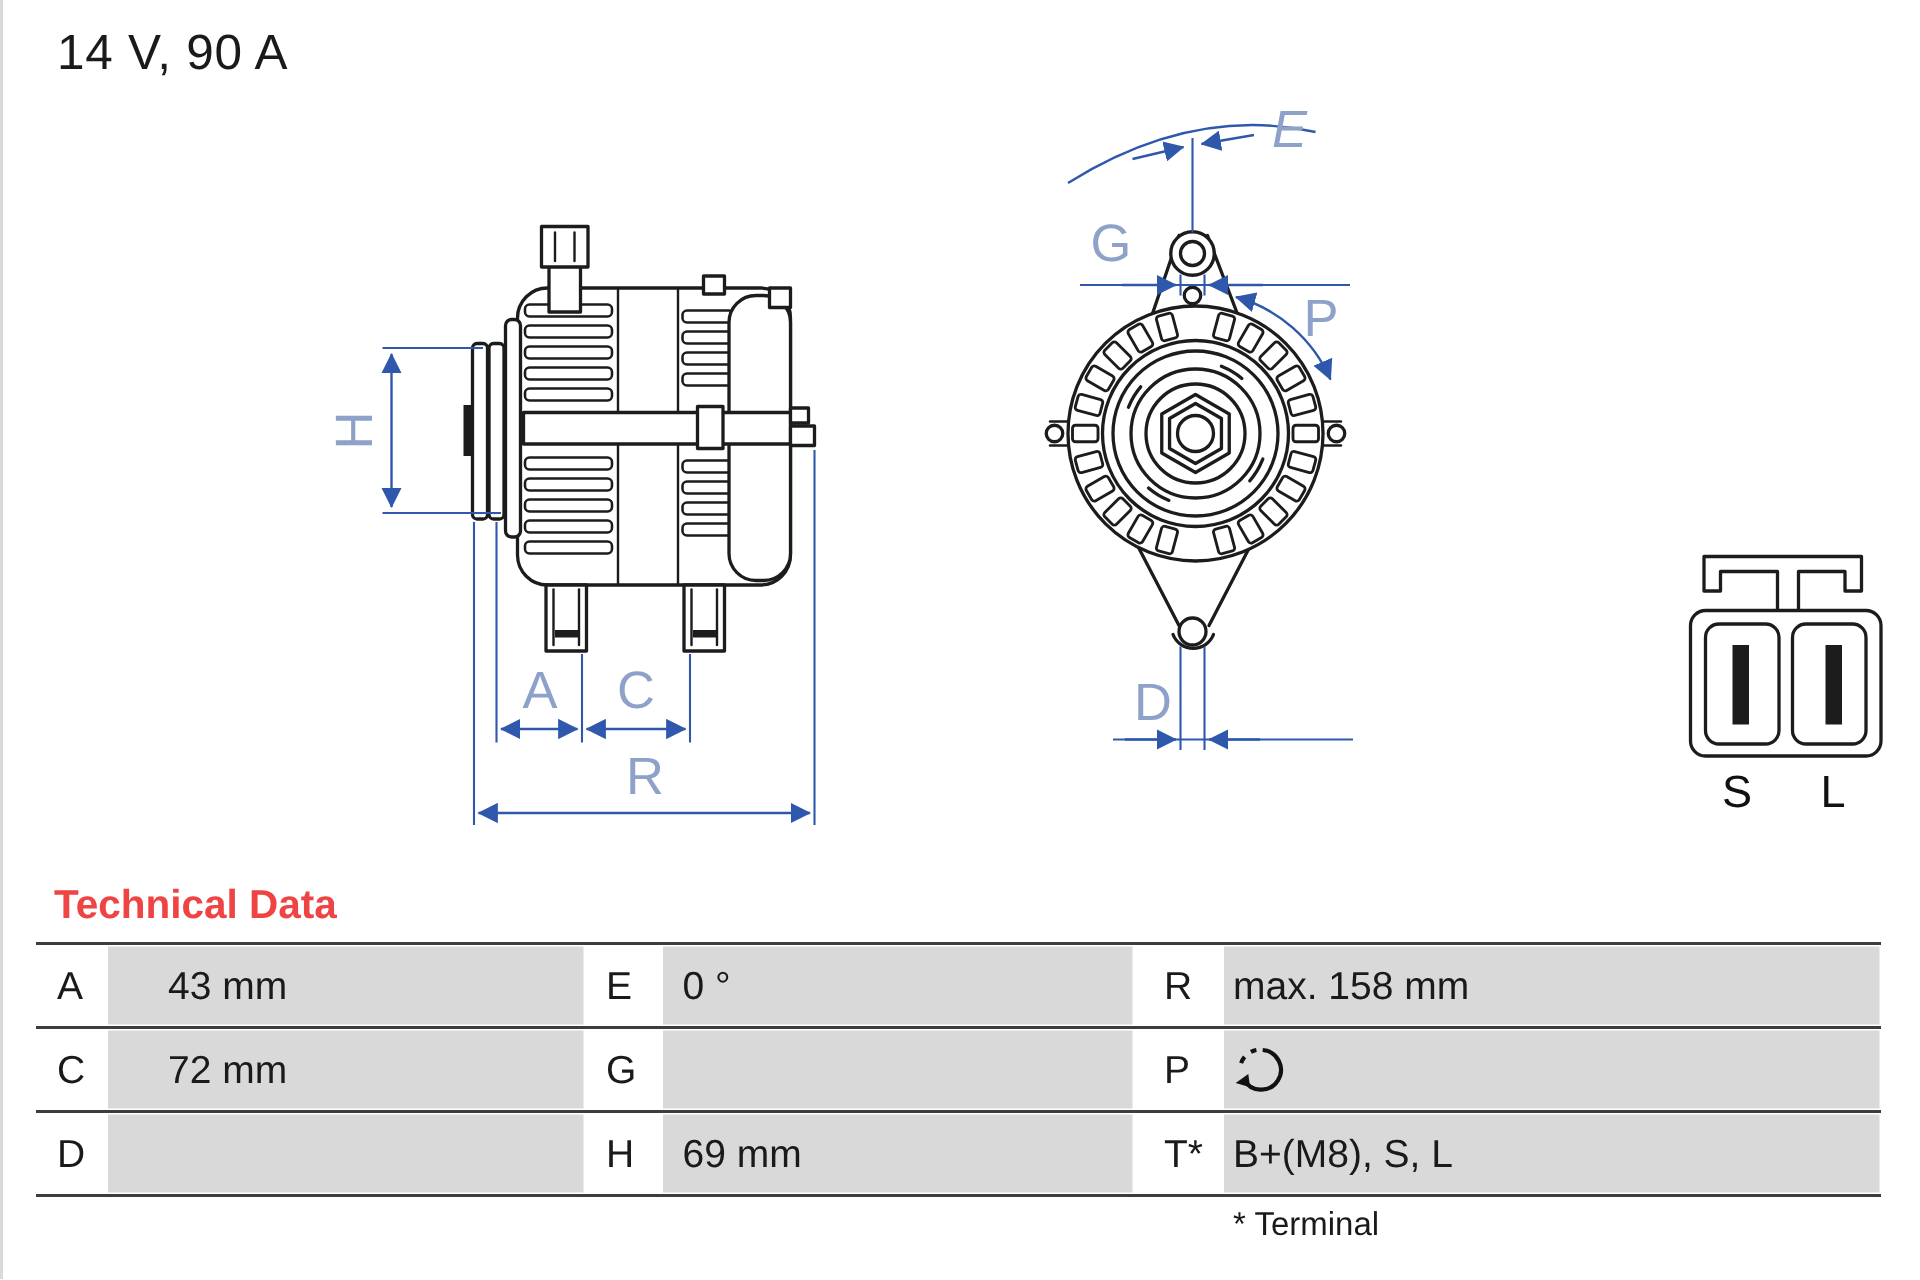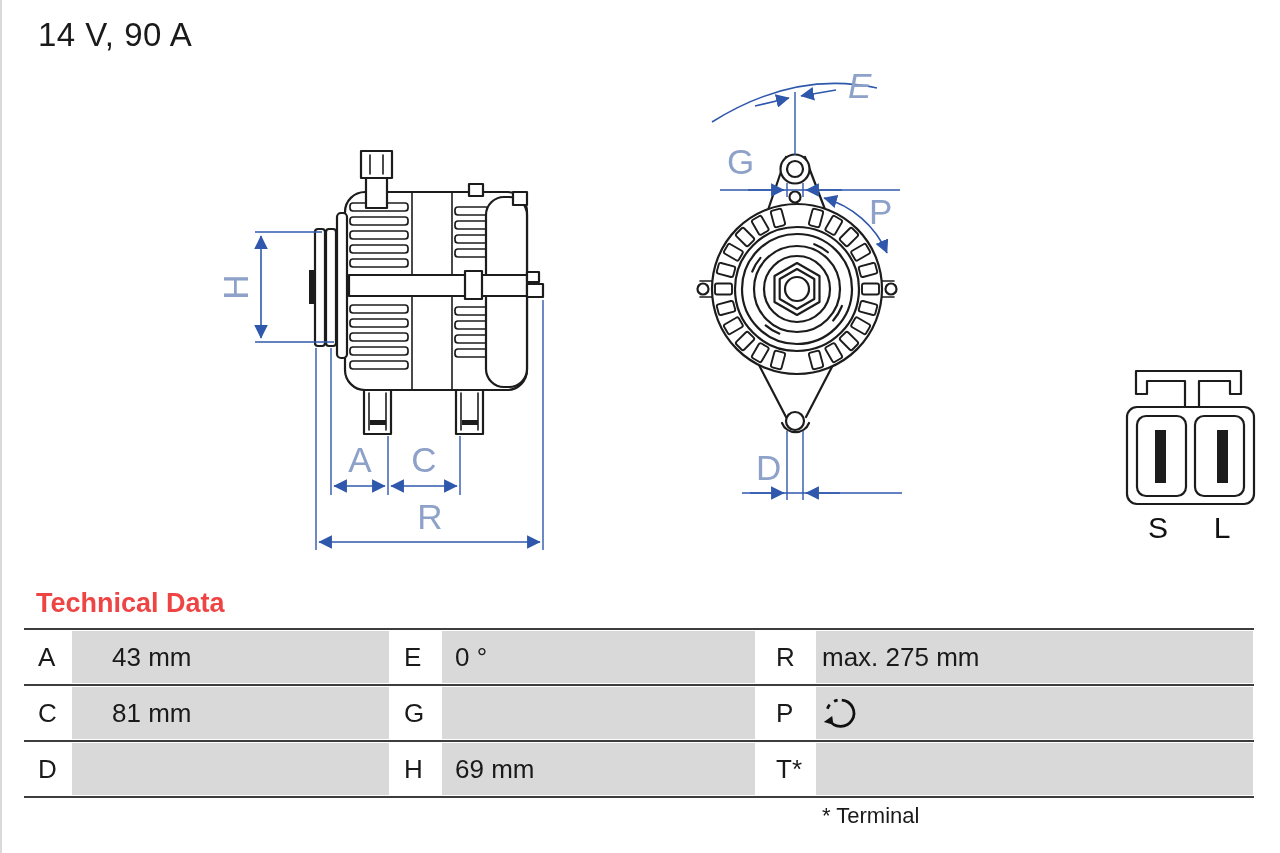--- a/index.html
+++ b/index.html
@@ -222,43 +222,44 @@
 
   <div class="trow" style="top:630px">
     <div class="cellbg bg1"></div>
     <div class="cellbg bg2"></div>
     <div class="cellbg bg3"></div>
     <span class="tkey k1">A</span>
     <span class="tval v1">43 mm</span>
     <span class="tkey k2">E</span>
     <span class="tval v2">0 °</span>
     <span class="tkey k3">R</span>
-    <span class="tval v3">max. 275 mm</span>
+    <span class="tval v3">max. 158 mm</span>
   </div>
 
   <div class="trow" style="top:686px">
     <div class="cellbg bg1"></div>
     <div class="cellbg bg2"></div>
     <div class="cellbg bg3"></div>
     <span class="tkey k1">C</span>
-    <span class="tval v1">81 mm</span>
+    <span class="tval v1">72 mm</span>
     <span class="tkey k2">G</span>
     <span class="tkey k3">P</span>
     <span class="tval v3"></span>
     <svg id="rot-icon" width="36" height="36" viewBox="0 0 30 30">
       <path d="M4.5,11.5 A11,11 0 0 1 13,4.2" fill="none" stroke="#111" stroke-width="2.3" stroke-dasharray="4 4.5"></path>
       <path d="M16.5,4.2 A11,11 0 1 1 6,20.5" fill="none" stroke="#111" stroke-width="2.3"></path>
       <polygon points="1.5,22.5 8.5,17.5 9.5,24.8" fill="#111"></polygon>
     </svg>
   </div>
 
   <div class="trow" style="top:742px">
     <div class="cellbg bg1"></div>
     <div class="cellbg bg2"></div>
     <div class="cellbg bg3"></div>
     <span class="tkey k1">D</span>
     <span class="tkey k2">H</span>
     <span class="tval v2">69 mm</span>
     <span class="tkey k3">T*</span>
+    <span class="tval v3">B+(M8), S, L</span>
   </div>
 
   <div id="footnote">* Terminal</div>
 </div>
 
 </body></html>

